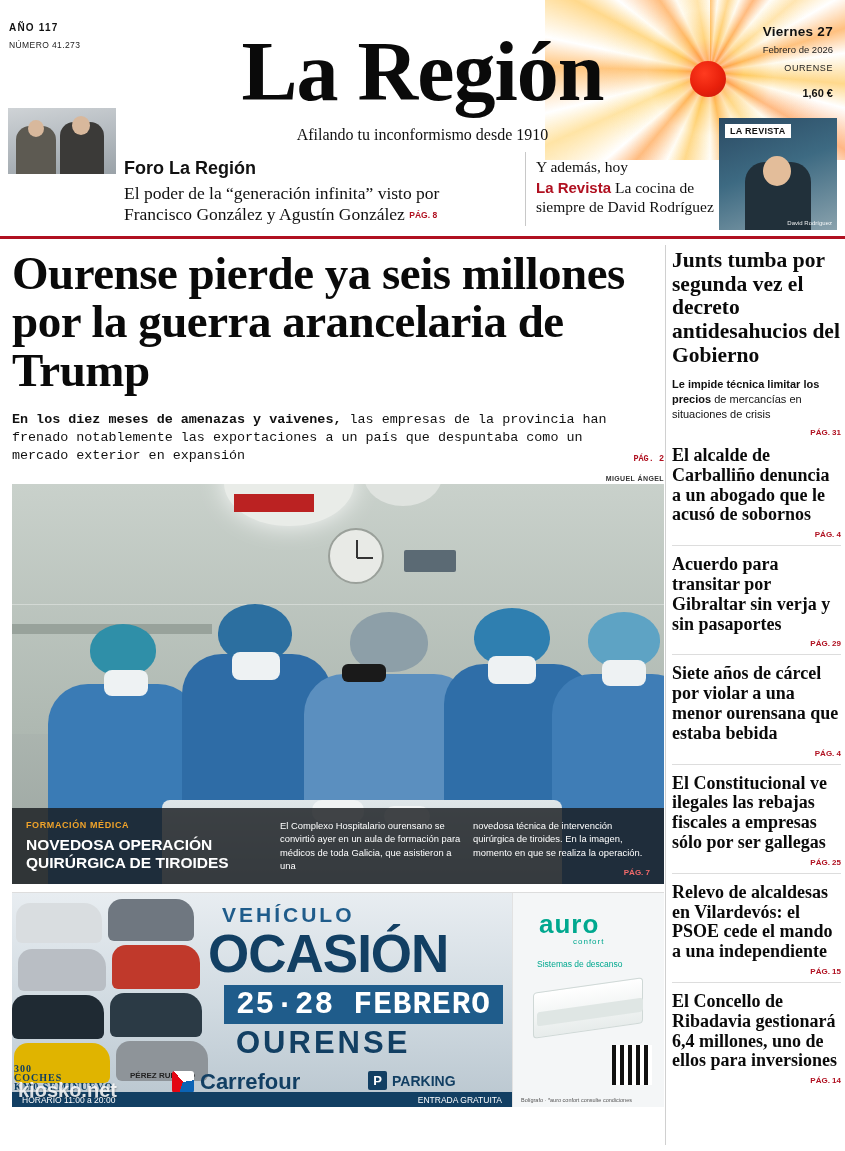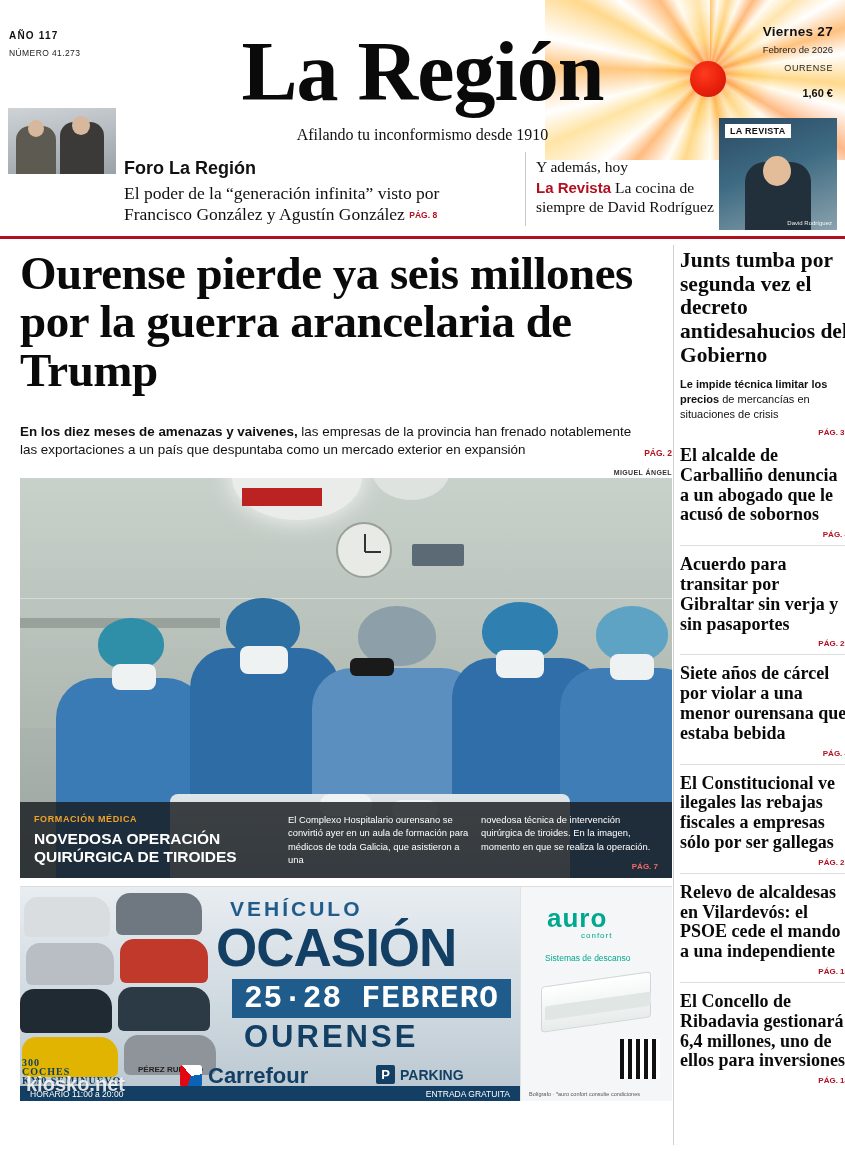--- a/index.html
+++ b/index.html
@@ -35,21 +35,21 @@
         rgba(255,120,0,0.5) 325deg, rgba(255,255,255,0) 335deg,
         rgba(255,190,60,0.4) 350deg, rgba(255,255,255,0) 360deg);
     filter: blur(0.4px);
   }
   .sun-center {
     position: absolute; left: 690px; top: 61px; width: 36px; height: 36px;
     border-radius: 50%;
     background: radial-gradient(circle at 40% 35%, #ff3b1f 0%, #e8200b 55%, #c3170a 100%);
   }
   .issue-left { position: absolute; left: 9px; top: 22px; font-family: "Liberation Sans", sans-serif; }
-  .issue-left .ano { font-size: 10px; font-weight: bold; letter-spacing: 1.2px; color: #111; margin-top: 8px; }
+  .issue-left .ano { font-size: 10px; font-weight: bold; letter-spacing: 1.2px; color: #111; }
   .issue-left .num { font-size: 8.5px; color: #222; margin-top: 7px; letter-spacing: .4px; }
 
   .issue-right { position: absolute; right: 12px; top: 24px; text-align: right; font-family: "Liberation Sans", sans-serif; }
   .issue-right .date { font-size: 13.5px; font-weight: bold; color: #111; letter-spacing: .3px; }
   .issue-right .month { font-size: 9.5px; color: #222; margin-top: 5px; }
   .issue-right .city { font-size: 9px; color: #222; margin-top: 8px; letter-spacing: .6px; }
   .issue-right .price { font-size: 11px; font-weight: bold; color: #111; margin-top: 14px; }
 
   .logo {
     position: absolute; left: 0; right: 0; top: 30px; text-align: center;
@@ -95,32 +95,32 @@
     font-family: "Liberation Sans", sans-serif; font-weight: bold; font-size: 9px;
     padding: 2px 5px; letter-spacing: .3px;
   }
   .revista-person { position: absolute; left: 26px; bottom: 0; width: 66px; height: 68px; background: #21303a; border-radius: 20px 20px 0 0; }
   .revista-face { position: absolute; left: 44px; bottom: 44px; width: 28px; height: 30px; border-radius: 50%; background: #e3bd9a; }
   .revista-caption { position: absolute; right: 5px; bottom: 4px; color: #fff; font-family: "Liberation Sans", sans-serif; font-size: 6px; opacity: .9; }
 
   .red-rule { position: absolute; left: 0; right: 0; top: 236px; height: 3px; background: #b01020; }
 
   
-  .content { position: absolute; top: 243px; left: 12px; width: 723px; height: 908px; }
+  .content { position: absolute; top: 243px; left: 4px; width: 723px; height: 908px; }
   .main-col { position: absolute; left: 8px; top: 0; width: 652px; }
   .side-col { position: absolute; left: 668px; top: 0; width: 169px; }
   .col-divider { position: absolute; left: 661px; top: 2px; width: 1px; height: 900px; background: #d0d0d0; }
 
   .lead-head {
     font-size: 47px; line-height: 1.03; font-weight: bold; color: #0a0a0a;
     letter-spacing: -0.5px; margin-top: 6px;
   }
   .lead-sub {
-    margin-top: 29px; font-size: 13.4px; line-height: 1.34; color: #111;
-    font-family: Liberation Sans, sans-serif; position: relative; padding-right: 28px;
+    margin-top: 17px; font-size: 13.4px; line-height: 1.34; color: #111;
+    font-family: Liberation Mono, monospace; position: relative; padding-right: 28px;
   }
   .lead-sub b { font-weight: bold; }
   .lead-sub .pag { position: absolute; right: 0; bottom: 0; font-size: 8.5px; font-weight: bold; color: #b01020; }
 
   .photo-credit { text-align: right; font-family: "Liberation Sans", sans-serif; font-weight: bold; font-size: 7px; color: #333; margin-top: 10px; letter-spacing: .4px; }
 
   
   .photo {
     position: relative; margin-top: 2px; width: 652px; height: 400px; overflow: hidden;
     background: linear-gradient(180deg,#cdd4cf 0%, #b7c0ba 35%, #9aa49f 100%);

